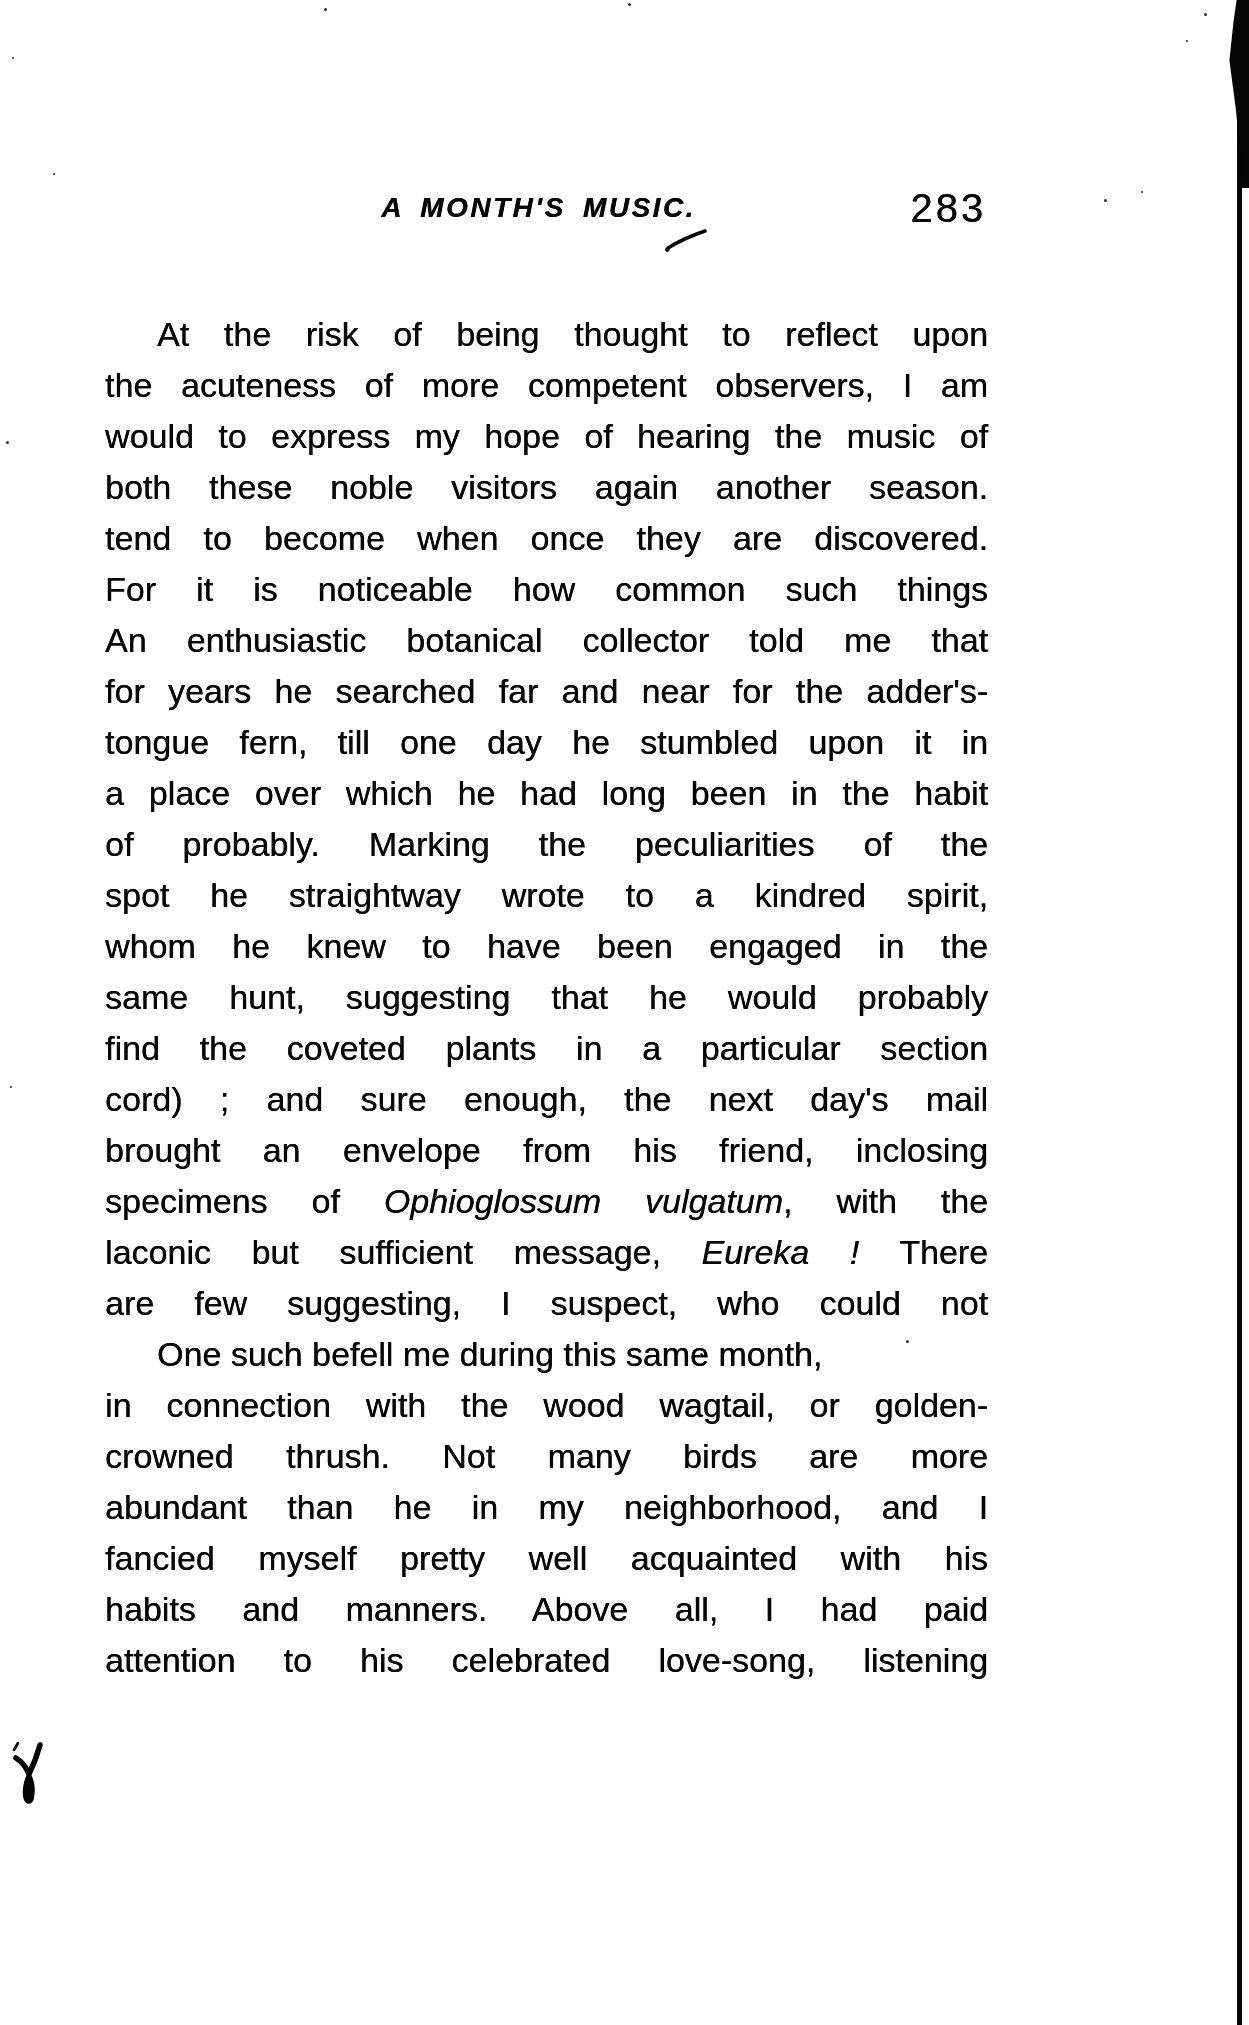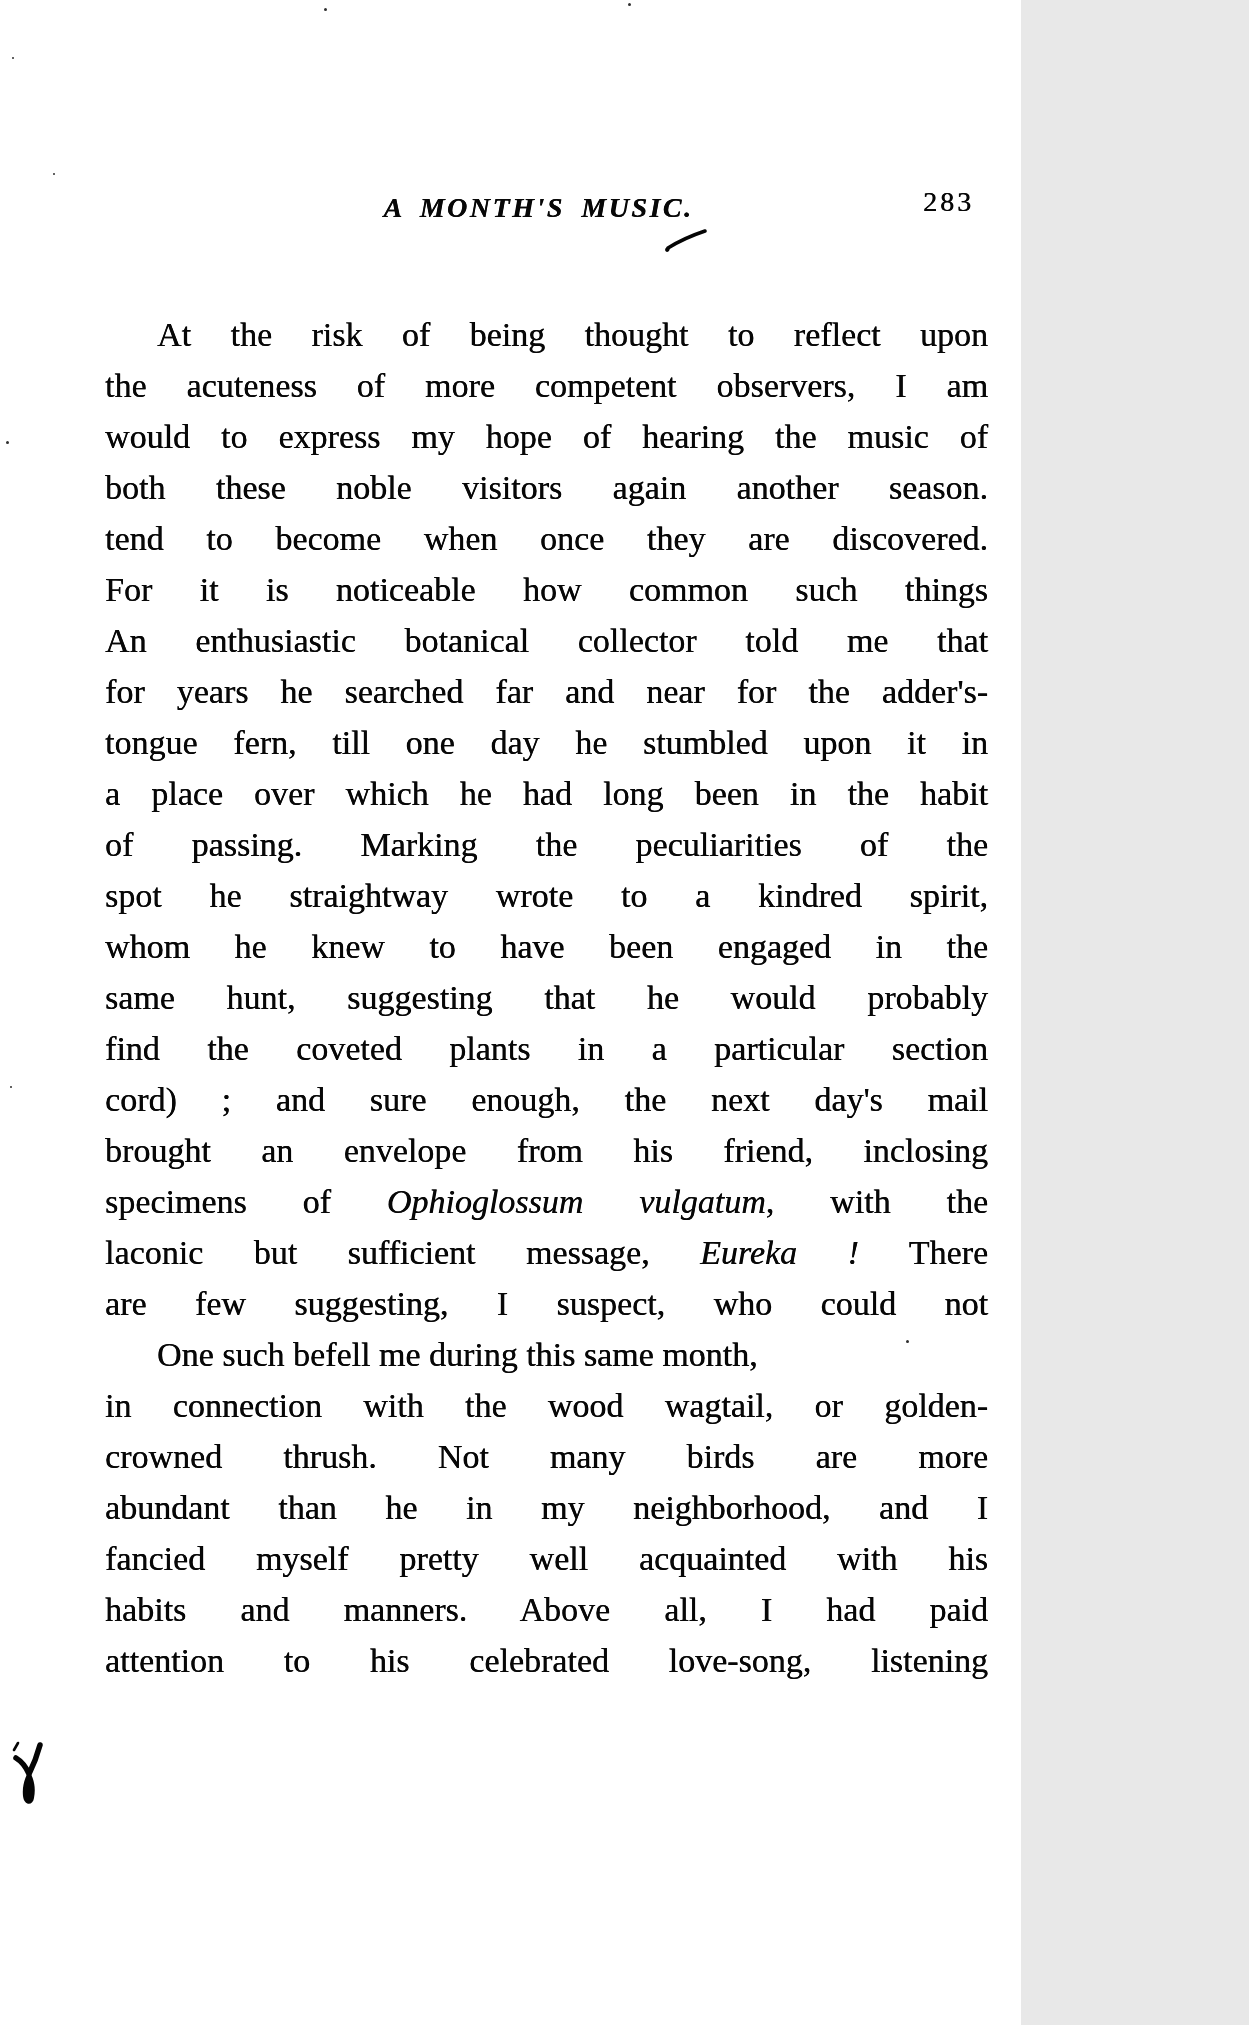--- a/index.html
+++ b/index.html
@@ -1,37 +1,37 @@
 <!DOCTYPE html>
 <html><head>
 <meta charset="utf-8">
 <style>
   html,body{margin:0;padding:0;background:#e8e8e8;}
   .page{
     position:relative;
-    width:1021px;height:2025px;
+    width:1249px;height:2025px;
     background:#ffffff;
     overflow:hidden;
-    font-family:Liberation Serif, serif;
+    font-family:Liberation Sans, sans-serif;
     color:#070707;
   }
   
   .running-header{
     position:absolute;left:105px;top:192px;width:883px;height:46px;
   }
   .running-title{
     display:block;text-align:center;
     font-style:italic;font-weight:bold;
     font-size:28px;letter-spacing:2.5px;word-spacing:7px;
     transform:translateX(-8px);
     text-shadow:0.3px 0 0 #000;
   }
   .page-number{
-    position:absolute;right:14px;top:-6px;
-    font-size:28px;letter-spacing:3px;
+    position:absolute;right:2px;top:-6px;
+    font-size:40px;letter-spacing:3px;
     text-shadow:0.4px 0 0 #000;
   }
   
   .body-text{
     position:absolute;left:105px;top:261px;width:883px;
     font-size:34px;line-height:51px;
     text-shadow:0.35px 0 0 #000;
     margin-top:48px;
   }
   .line{
@@ -74,21 +74,21 @@
       <div class="line indent"><span>At the risk of being thought to reflect upon</span></div>
       <div class="line"><span>the acuteness of more competent observers, I am</span></div>
       <div class="line"><span>would to express my hope of hearing the music of</span></div>
       <div class="line"><span>both these noble visitors again another season.</span></div>
       <div class="line"><span>tend to become when once they are discovered.</span></div>
       <div class="line"><span>For it is noticeable how common such things</span></div>
       <div class="line"><span>An enthusiastic botanical collector told me that</span></div>
       <div class="line"><span>for years he searched far and near for the adder's-</span></div>
       <div class="line"><span>tongue fern, till one day he stumbled upon it in</span></div>
       <div class="line"><span>a place over which he had long been in the habit</span></div>
-      <div class="line"><span>of passing.  Marking the peculiarities of the</span></div>
+      <div class="line"><span>of probably.  Marking the peculiarities of the</span></div>
       <div class="line"><span>spot he straightway wrote to a kindred spirit,</span></div>
       <div class="line"><span>whom he knew to have been engaged in the</span></div>
       <div class="line"><span>same hunt, suggesting that he would probably</span></div>
       <div class="line"><span>find the coveted plants in a particular section</span></div>
       <div class="line"><span>cord) ; and sure enough, the next day's mail</span></div>
       <div class="line"><span>brought an envelope from his friend, inclosing</span></div>
       <div class="line"><span>specimens of </span><span class="it">Ophioglossum vulgatum</span><span>, with the</span></div>
       <div class="line"><span>laconic but sufficient message, </span><span class="it">Eureka !</span><span>  There</span></div>
       <div class="line"><span>are few suggesting, I suspect, who could not</span></div>
       <div class="line indent nojust"><span>One such befell me during this same month,</span></div>

